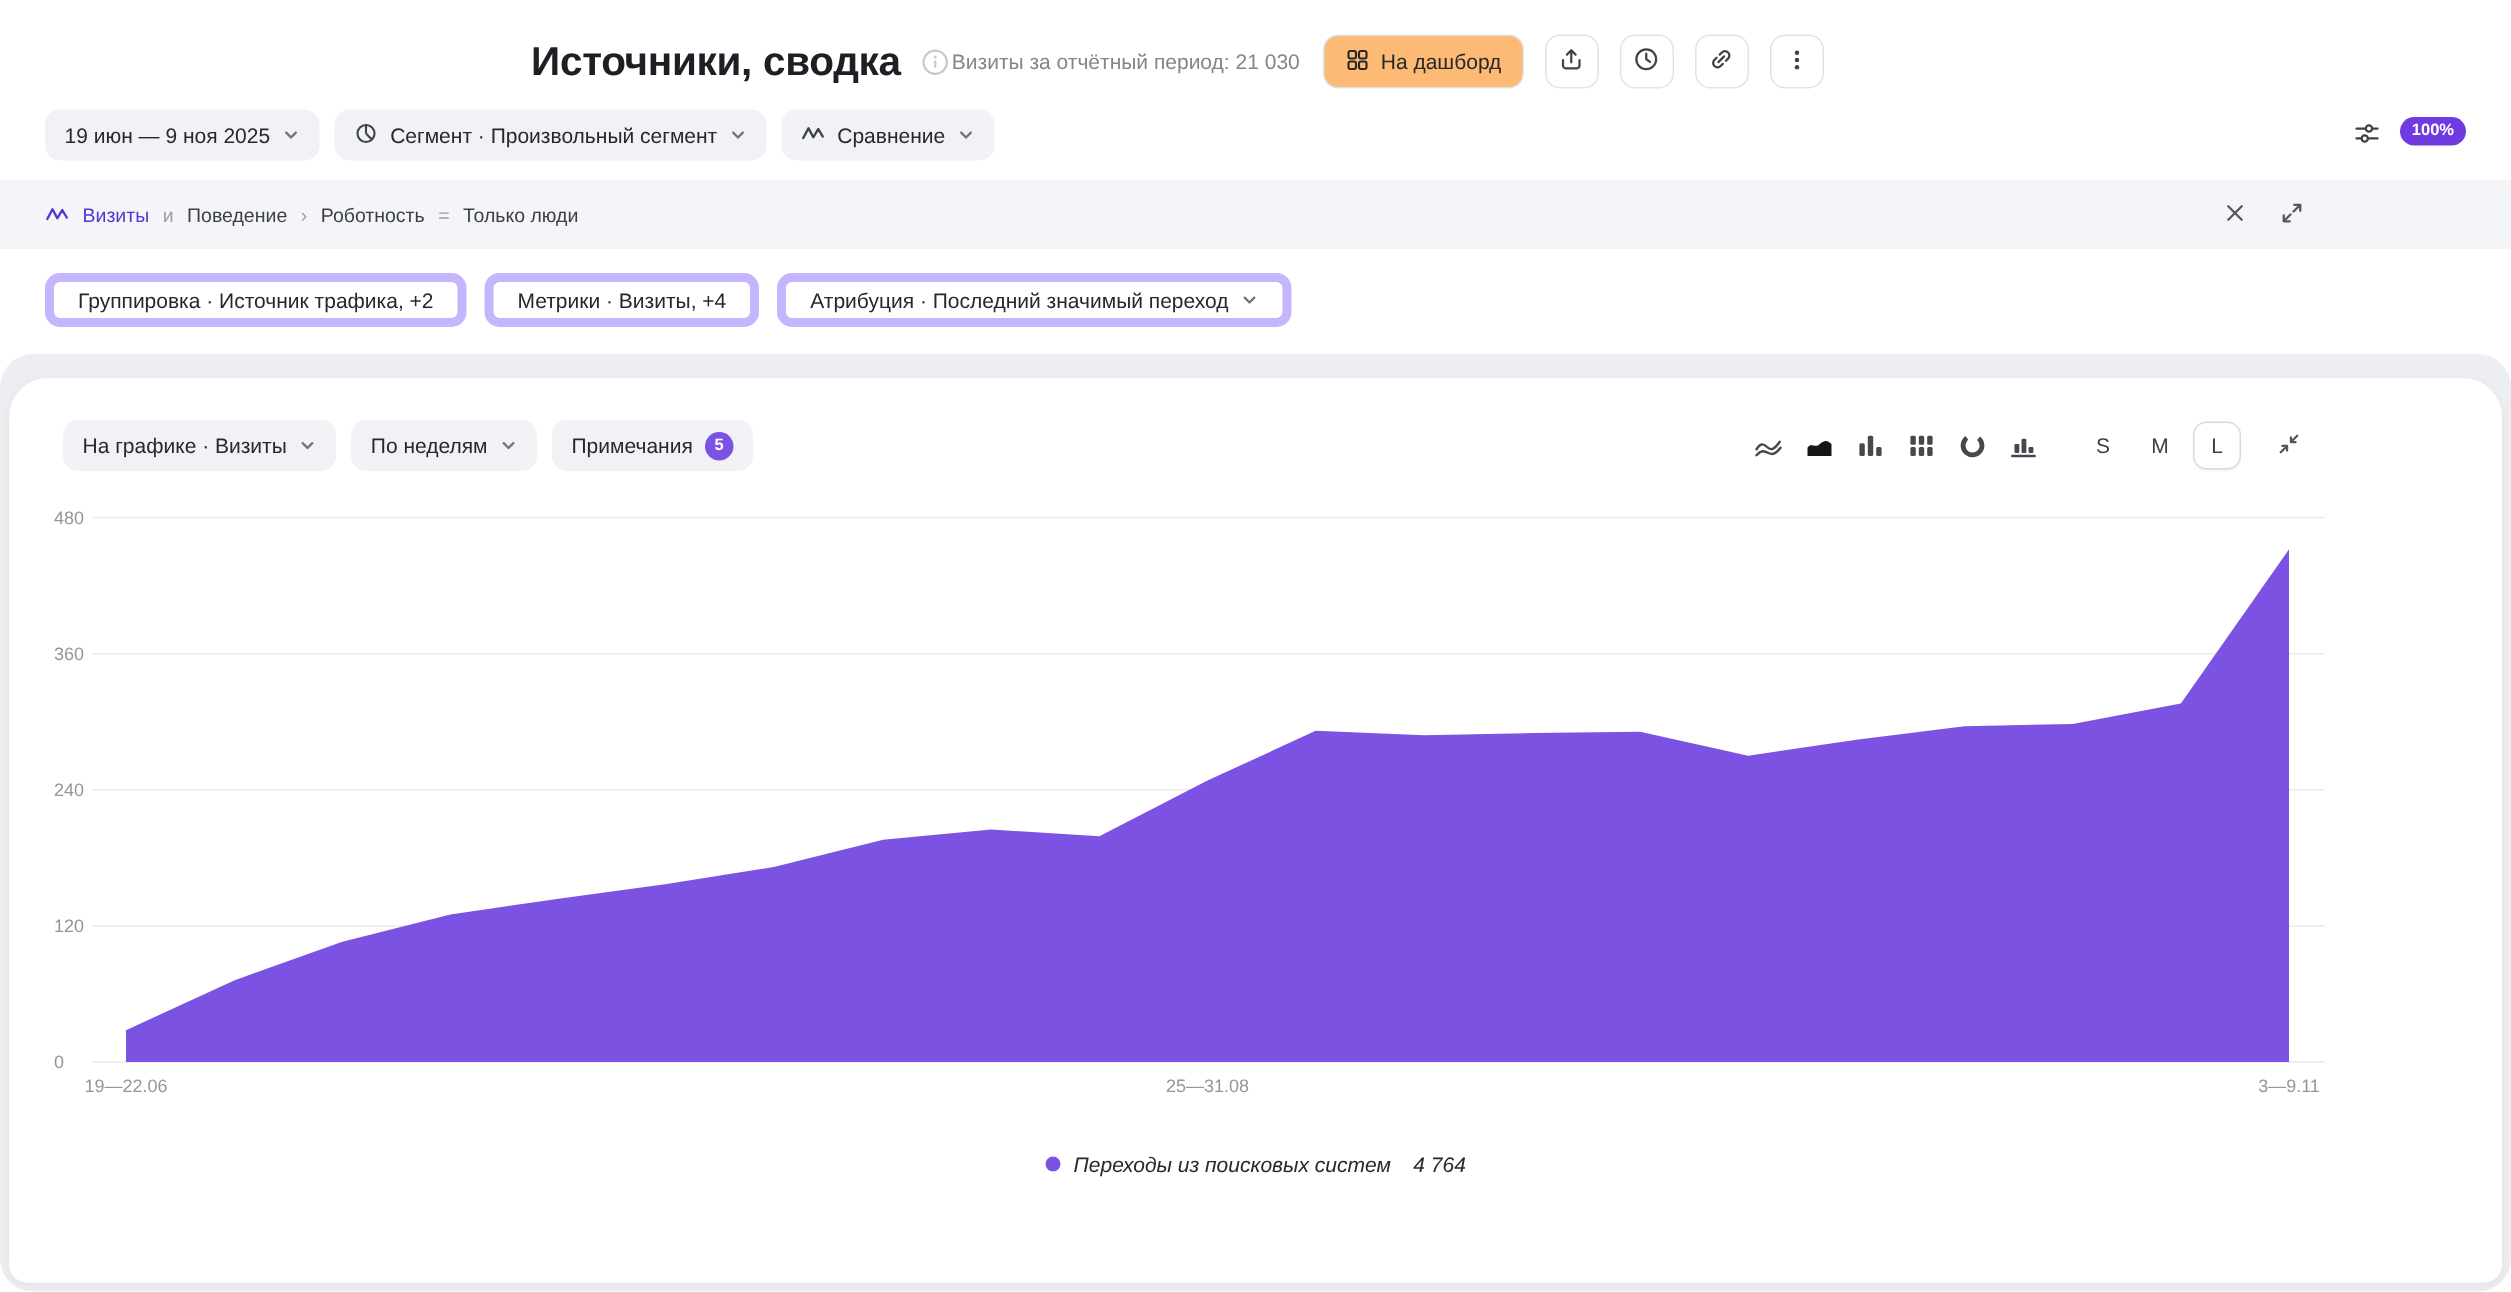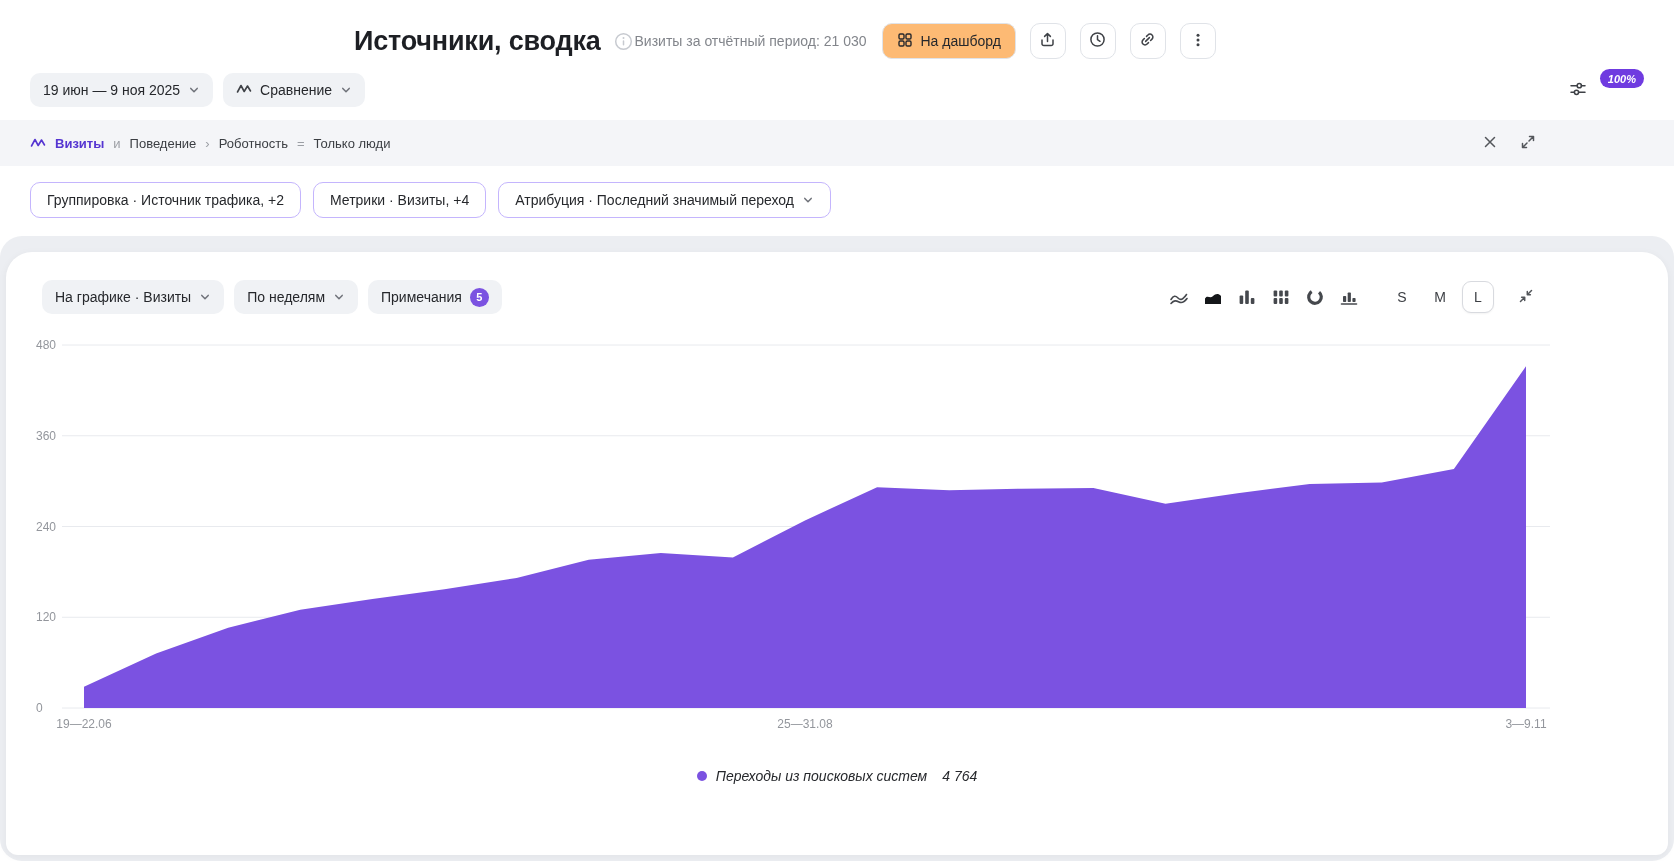--- a/index.html
+++ b/index.html
@@ -34,39 +34,39 @@
   .icon-btn.flat{border:none;}
 
   
   .filter-row{display:flex;align-items:center;padding:10px 30px 0 30px;height:46px;gap:10px;}
   .period-tabs{display:flex;align-items:center;}
   .tab{height:34px;padding:0 16px;display:flex;align-items:center;font-size:14px;color:var(--text);
     background:transparent;border:none;border-radius:10px;cursor:pointer;}
   .pill{display:flex;align-items:center;gap:8px;height:34px;padding:0 13px;background:var(--pill-bg);
     border:none;border-radius:10px;font-size:14px;color:var(--text);cursor:pointer;white-space:nowrap;}
   .spacer{flex:1;}
-  .sampling-wrap{display:flex;align-items:flex-start;gap:4px;font-style:italic;}
+  .sampling-wrap{display:flex;align-items:center;gap:4px;}
   .sampling-badge{display:flex;align-items:center;height:19px;padding:0 8px;border-radius:10px;
     background:var(--badge);color:#fff;font-size:11px;font-weight:700;transform:translateY(-3px);}
 
   
   .segment-bar{margin-top:12px;height:46px;background:var(--strip);display:flex;align-items:center;
     padding:0 30px;font-size:13px;}
   .segment-left{display:flex;align-items:center;gap:9px;flex:1;}
-  .seg-link{color:var(--link);cursor:pointer;font-weight:bold;}
+  .seg-link{color:var(--link);cursor:pointer;}
   .seg-soft{color:#9b9ea4;}
   .seg-dark{color:var(--text-soft);}
   .segment-right{display:flex;align-items:center;gap:14px;margin-right:104px;}
   .seg-icon-btn{display:flex;align-items:center;justify-content:center;width:24px;height:24px;
     background:transparent;border:none;color:#53565b;cursor:pointer;}
 
   
   .settings-row{display:flex;align-items:center;gap:12px;padding:16px 30px 18px 30px;background:#fff;}
   .pill-outline{display:flex;align-items:center;gap:8px;height:36px;padding:0 16px;background:#fff;
-    border:1px solid #c4b5fd;border-radius:10px;font-size:14px;color:var(--text);cursor:pointer;white-space:nowrap;}
+    border:6px solid #c4b5fd;border-radius:10px;font-size:14px;color:var(--text);cursor:pointer;white-space:nowrap;}
 
   
   .content-wrap{flex:1;background:var(--band);padding:16px 6px 6px 6px;border-radius:22px;}
   .card{background:#fff;height:100%;border-radius:26px 26px 12px 12px;box-shadow:0 2px 8px rgba(30,32,40,.05);
     padding:28px 30px 0 30px;}
   .chart-controls{display:flex;align-items:center;gap:10px;height:34px;margin-left:6px;}
   .notes-badge{display:flex;align-items:center;justify-content:center;width:19px;height:19px;border-radius:50%;
     background:var(--accent);color:#fff;font-size:11px;font-weight:700;}
   .controls-right{margin-left:auto;display:flex;align-items:center;gap:4px;margin-right:100px;}
   .chart-type-btn{display:flex;align-items:center;justify-content:center;width:30px;height:30px;background:transparent;
@@ -155,20 +155,32 @@
                 <circle cx="8" cy="12.8" r="1.5"></circle>
             </svg>
           </span>
         </button>
       </div>
     </header>
 
     <div class="filter-row">
       <button class="pill">
         <span>19 июн — 9 ноя 2025</span>
+        <svg class="chev" width="12" height="12" viewBox="0 0 12 12" fill="none" stroke="#70737a" stroke-width="1.5" stroke-linecap="round" stroke-linejoin="round">
+            <path d="M2.8 4.4 6 7.7l3.2-3.3"></path>
+          </svg>
+      </button>
+      <button class="pill">
+        <span>
+          <svg width="16" height="16" viewBox="0 0 16 16" fill="none" stroke="#3f4247" stroke-width="1.4">
+            <circle cx="8" cy="8" r="5.7"></circle>
+              <path d="M8 8V2.3M8 8l4 4.1"></path>
+          </svg>
+        </span>
+        <span>Сегмент · Произвольный сегмент</span>
         <svg class="chev" width="12" height="12" viewBox="0 0 12 12" fill="none" stroke="#70737a" stroke-width="1.5" stroke-linecap="round" stroke-linejoin="round">
             <path d="M2.8 4.4 6 7.7l3.2-3.3"></path>
           </svg>
       </button>
       <button class="pill">
         <span>
           <svg width="16" height="16" viewBox="0 0 16 16" fill="none" stroke="#3f4247" stroke-width="1.6" stroke-linecap="round" stroke-linejoin="round">
             <path d="M1.5 11 5 4.5l3.2 6L11.5 5l3 5"></path>
           </svg>
         </span>

